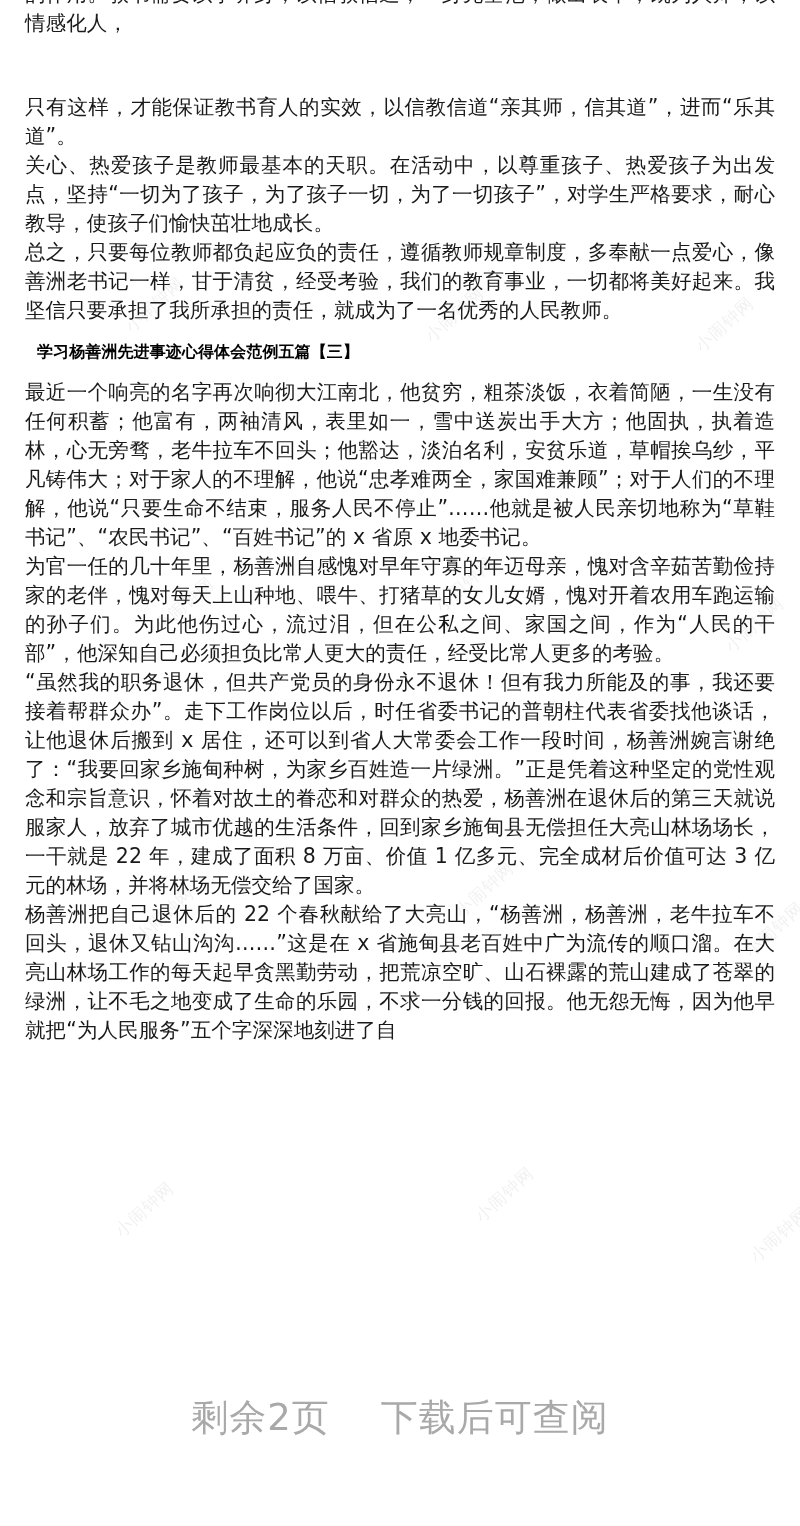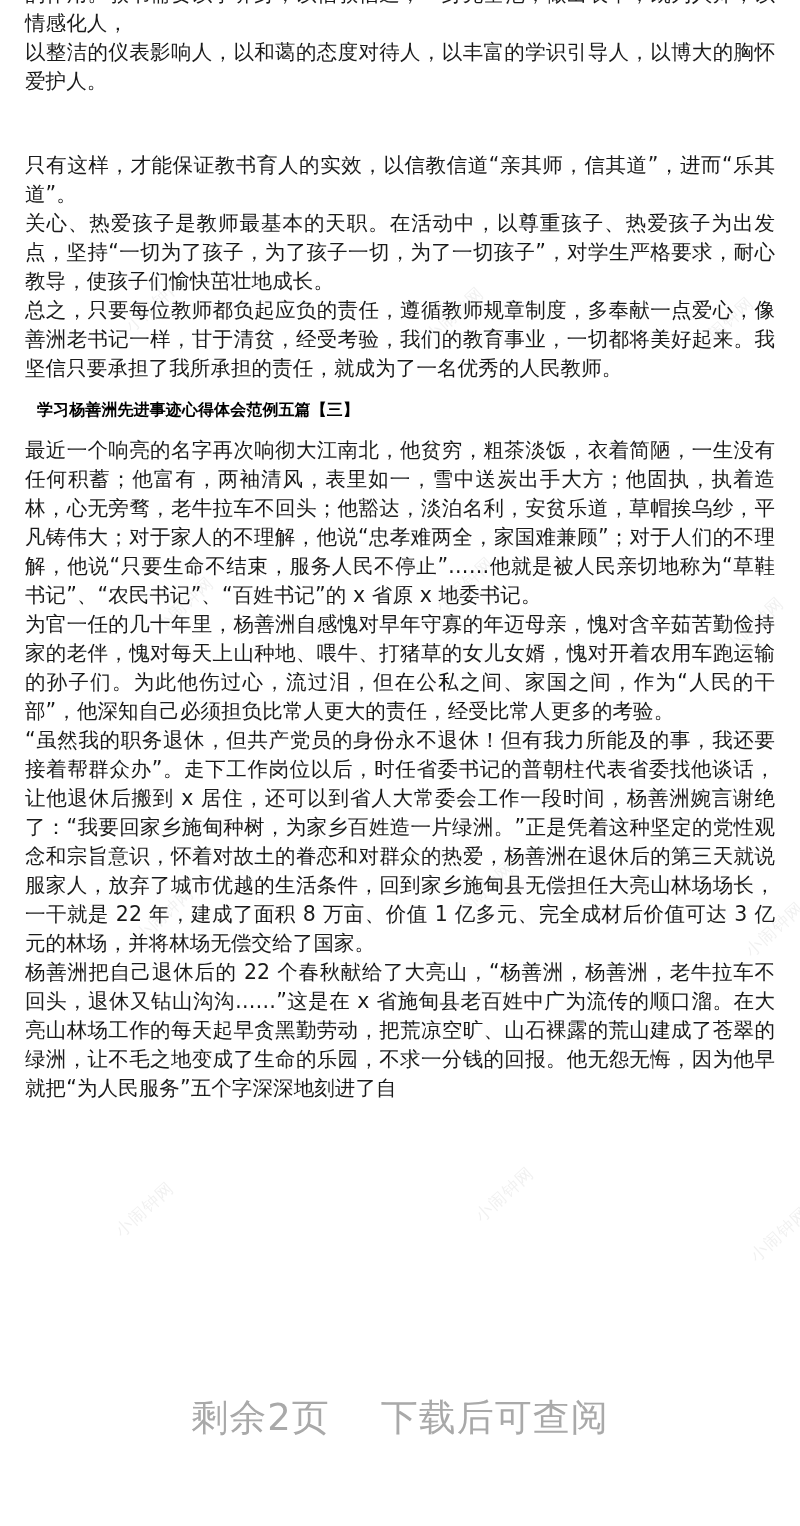--- a/index.html
+++ b/index.html
@@ -112,21 +112,20 @@
     <div class="wm" style="left:740px; top:945px;">小闹钟网</div>
     <div class="wm" style="left:110px; top:1225px;">小闹钟网</div>
     <div class="wm" style="left:470px; top:1210px;">小闹钟网</div>
     <div class="wm" style="left:745px; top:1250px;">小闹钟网</div>
   </div>
 
   <div class="doc-body">
 
     <p class="para clipped-top">的作用。教书需要以学养身，以信教信道，一身先垂范，做出表率，既为人师，以情感化人，</p>
 
-    <p class="para">以整洁的仪表影响人，以和蔼的态度对待人，以丰富的学识引导人，以博大的胸怀爱护人。</p>
 
     <div class="spacer-gap"></div>
 
     <p class="para">只有这样，才能保证教书育人的实效，以信教信道“亲其师，信其道”，进而“乐其道”。</p>
     <p class="para">关心、热爱孩子是教师最基本的天职。在活动中，以尊重孩子、热爱孩子为出发点，坚持“一切为了孩子，为了孩子一切，为了一切孩子”，对学生严格要求，耐心教导，使孩子们愉快茁壮地成长。</p>
     <p class="para">总之，只要每位教师都负起应负的责任，遵循教师规章制度，多奉献一点爱心，像善洲老书记一样，甘于清贫，经受考验，我们的教育事业，一切都将美好起来。我坚信只要承担了我所承担的责任，就成为了一名优秀的人民教师。</p>
 
     <h2 class="heading">学习杨善洲先进事迹心得体会范例五篇【三】</h2>
 
     <p class="para">最近一个响亮的名字再次响彻大江南北，他贫穷，粗茶淡饭，衣着简陋，一生没有任何积蓄；他富有，两袖清风，表里如一，雪中送炭出手大方；他固执，执着造林，心无旁骛，老牛拉车不回头；他豁达，淡泊名利，安贫乐道，草帽挨乌纱，平凡铸伟大；对于家人的不理解，他说“忠孝难两全，家国难兼顾”；对于人们的不理解，他说“只要生命不结束，服务人民不停止”……他就是被人民亲切地称为“草鞋书记”、“农民书记”、“百姓书记”的 x 省原 x 地委书记。</p>

